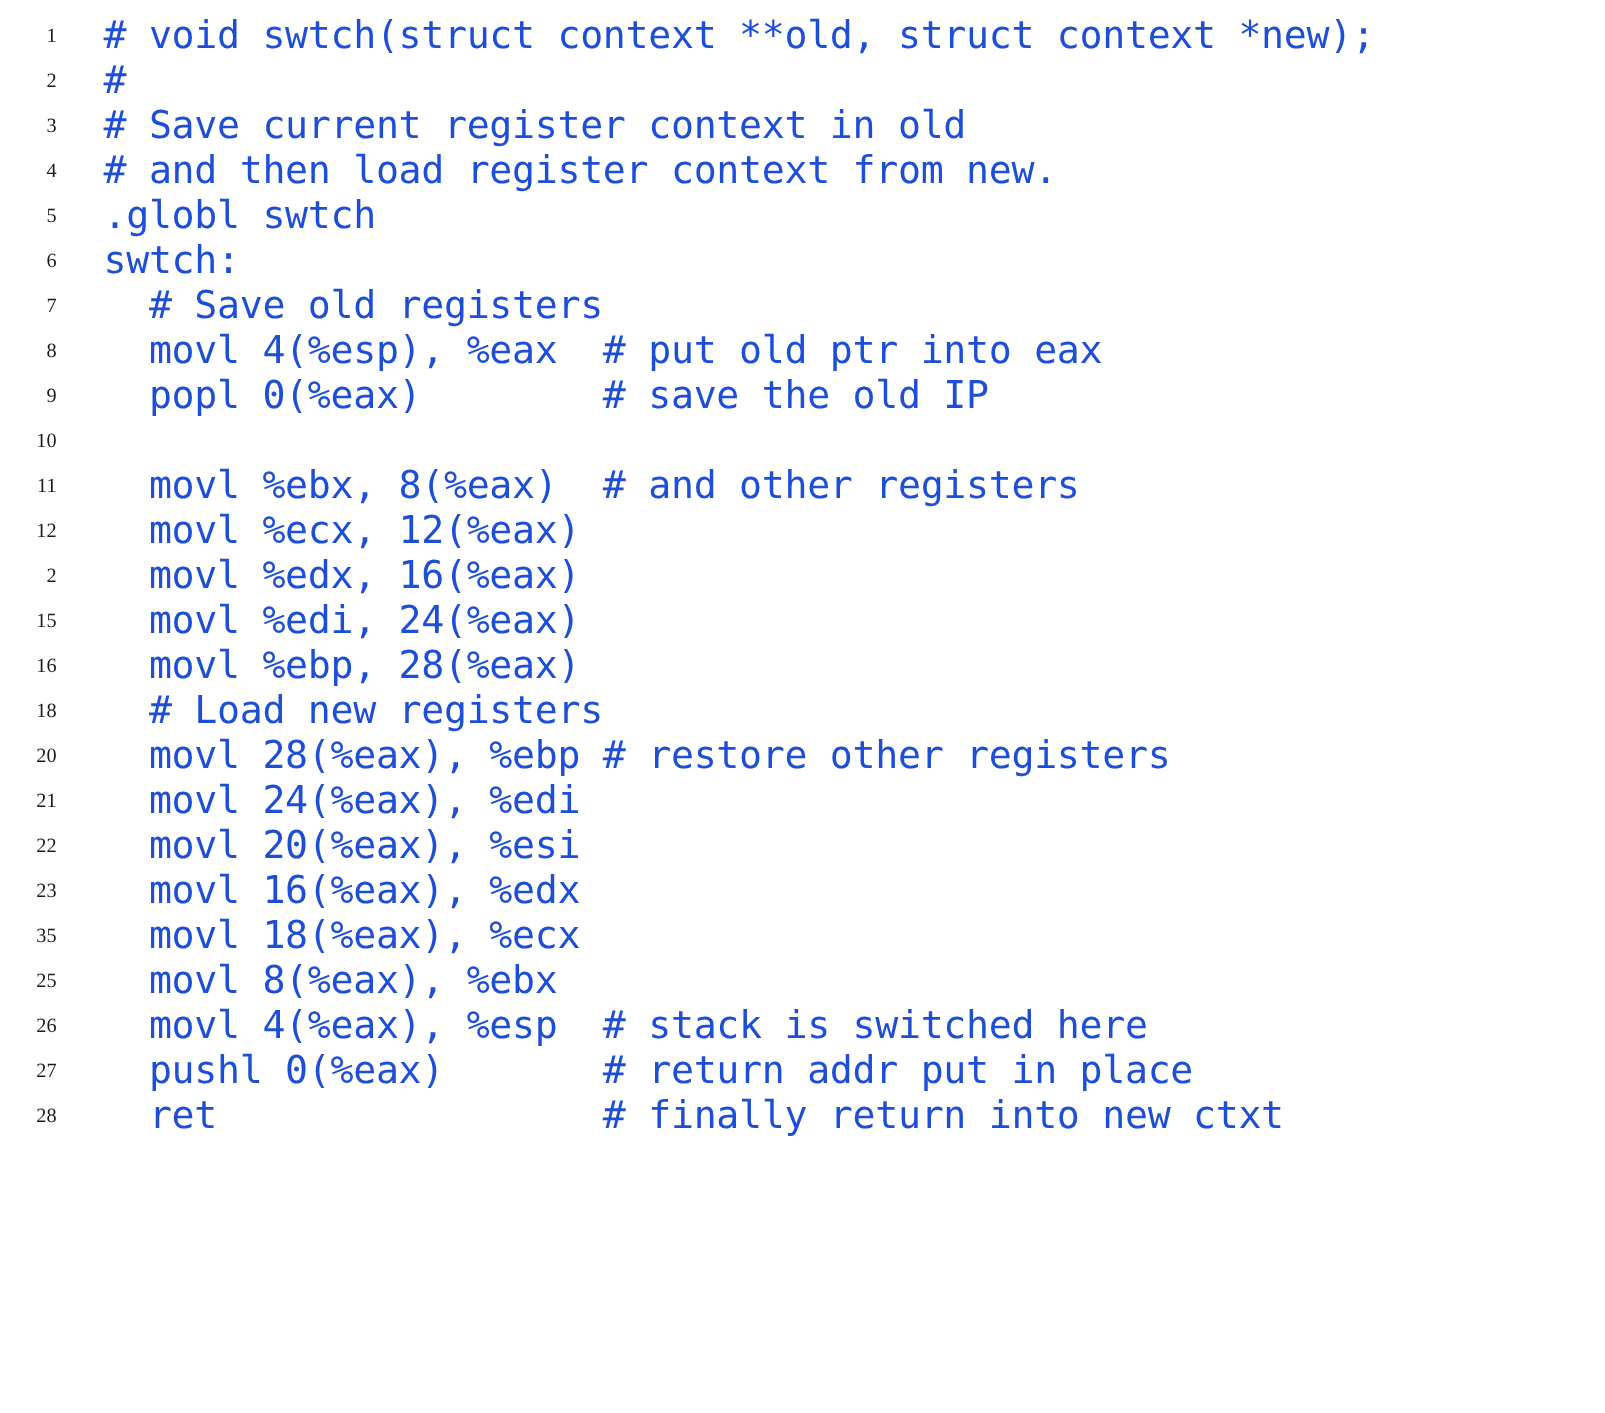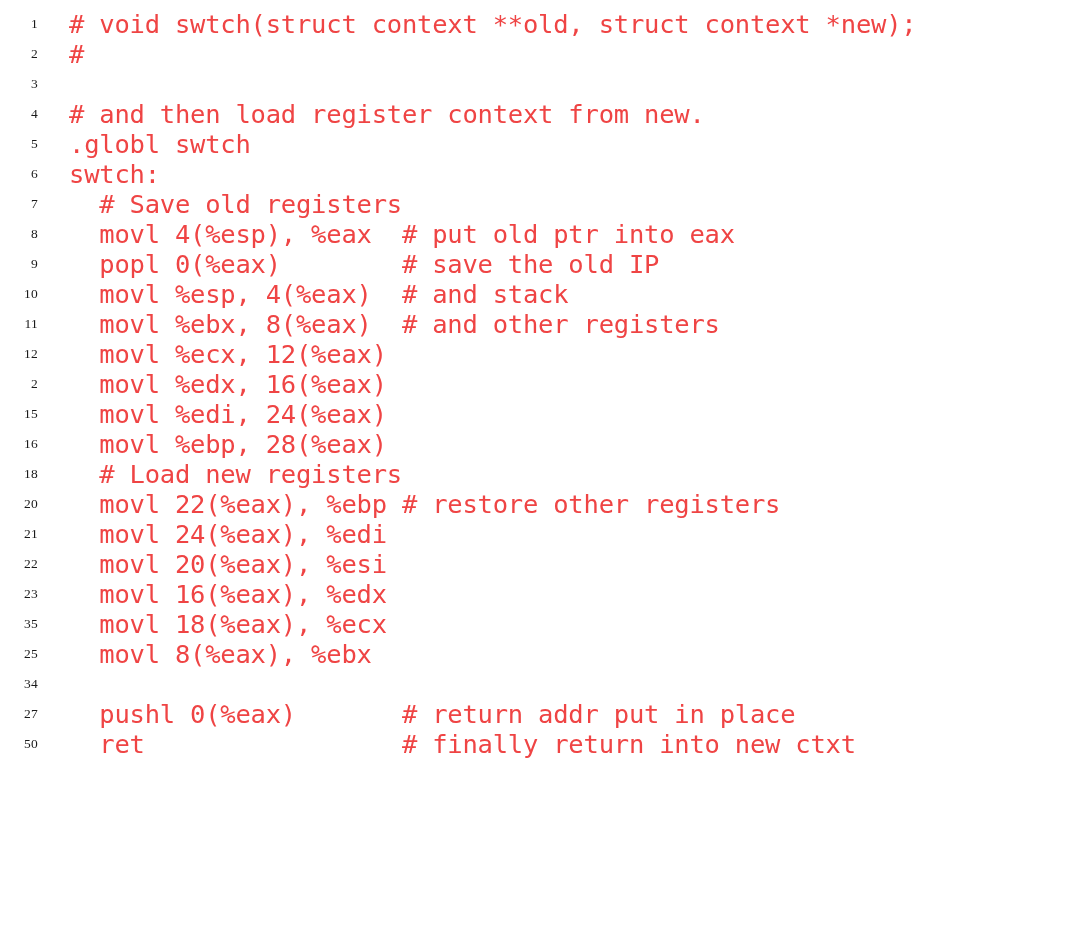--- a/index.html
+++ b/index.html
@@ -46,55 +46,55 @@
   }
 
   .line-code {
     position: absolute;
     left: 69px;
     top: 0;
     font-family: "DejaVu Sans Mono", "Liberation Mono", monospace;
     font-size: 25.5px;
     line-height: 30px;
     letter-spacing: -0.22px;
-    color: #ef4444;
+    color: #1d4ed8;
     white-space: pre;
   }
 
   .code-lines-wrap {
     position: absolute;
     left: 0;
     top: 9px;
     width: 1070px;
   }
 </style>
 </head>
 <body>
 
 <div id="code-listing">
   <div class="code-lines-wrap">
       <div class="code-line"><span class="line-number">1</span><span class="line-code"># void swtch(struct context **old, struct context *new);</span></div>
       <div class="code-line"><span class="line-number">2</span><span class="line-code">#</span></div>
-      <div class="code-line"><span class="line-number">3</span></div>
+      <div class="code-line"><span class="line-number">3</span><span class="line-code"># Save current register context in old</span></div>
       <div class="code-line"><span class="line-number">4</span><span class="line-code"># and then load register context from new.</span></div>
       <div class="code-line"><span class="line-number">5</span><span class="line-code">.globl swtch</span></div>
       <div class="code-line"><span class="line-number">6</span><span class="line-code">swtch:</span></div>
       <div class="code-line"><span class="line-number">7</span><span class="line-code">  # Save old registers</span></div>
       <div class="code-line"><span class="line-number">8</span><span class="line-code">  movl 4(%esp), %eax  # put old ptr into eax</span></div>
       <div class="code-line"><span class="line-number">9</span><span class="line-code">  popl 0(%eax)        # save the old IP</span></div>
-      <div class="code-line"><span class="line-number">10</span><span class="line-code">  movl %esp, 4(%eax)  # and stack</span></div>
+      <div class="code-line"><span class="line-number">10</span></div>
       <div class="code-line"><span class="line-number">11</span><span class="line-code">  movl %ebx, 8(%eax)  # and other registers</span></div>
       <div class="code-line"><span class="line-number">12</span><span class="line-code">  movl %ecx, 12(%eax)</span></div>
       <div class="code-line"><span class="line-number">2</span><span class="line-code">  movl %edx, 16(%eax)</span></div>
       <div class="code-line"><span class="line-number">15</span><span class="line-code">  movl %edi, 24(%eax)</span></div>
       <div class="code-line"><span class="line-number">16</span><span class="line-code">  movl %ebp, 28(%eax)</span></div>
       <div class="code-line"><span class="line-number">18</span><span class="line-code">  # Load new registers</span></div>
-      <div class="code-line"><span class="line-number">20</span><span class="line-code">  movl 22(%eax), %ebp # restore other registers</span></div>
+      <div class="code-line"><span class="line-number">20</span><span class="line-code">  movl 28(%eax), %ebp # restore other registers</span></div>
       <div class="code-line"><span class="line-number">21</span><span class="line-code">  movl 24(%eax), %edi</span></div>
       <div class="code-line"><span class="line-number">22</span><span class="line-code">  movl 20(%eax), %esi</span></div>
       <div class="code-line"><span class="line-number">23</span><span class="line-code">  movl 16(%eax), %edx</span></div>
       <div class="code-line"><span class="line-number">35</span><span class="line-code">  movl 18(%eax), %ecx</span></div>
       <div class="code-line"><span class="line-number">25</span><span class="line-code">  movl 8(%eax), %ebx</span></div>
-      <div class="code-line"><span class="line-number">34</span></div>
+      <div class="code-line"><span class="line-number">26</span><span class="line-code">  movl 4(%eax), %esp  # stack is switched here</span></div>
       <div class="code-line"><span class="line-number">27</span><span class="line-code">  pushl 0(%eax)       # return addr put in place</span></div>
-      <div class="code-line"><span class="line-number">50</span><span class="line-code">  ret                 # finally return into new ctxt</span></div>
+      <div class="code-line"><span class="line-number">28</span><span class="line-code">  ret                 # finally return into new ctxt</span></div>
     </div>
 </div>
 
 </body></html>

